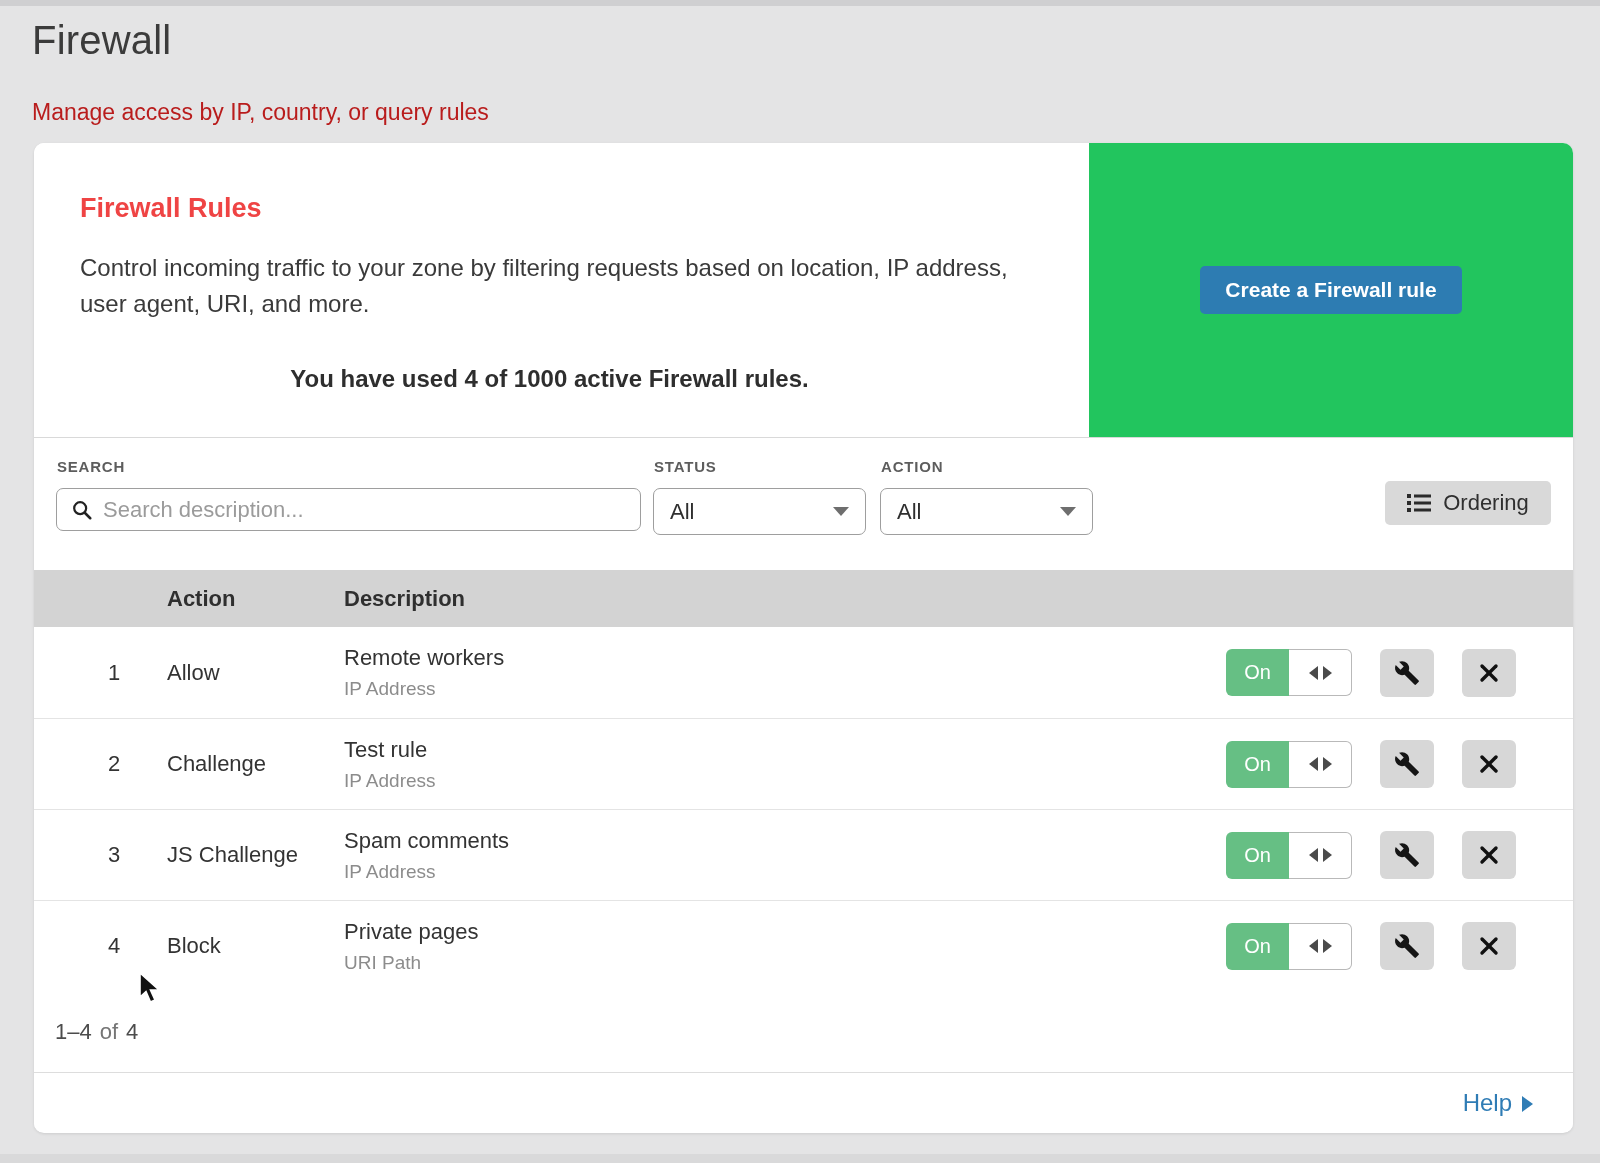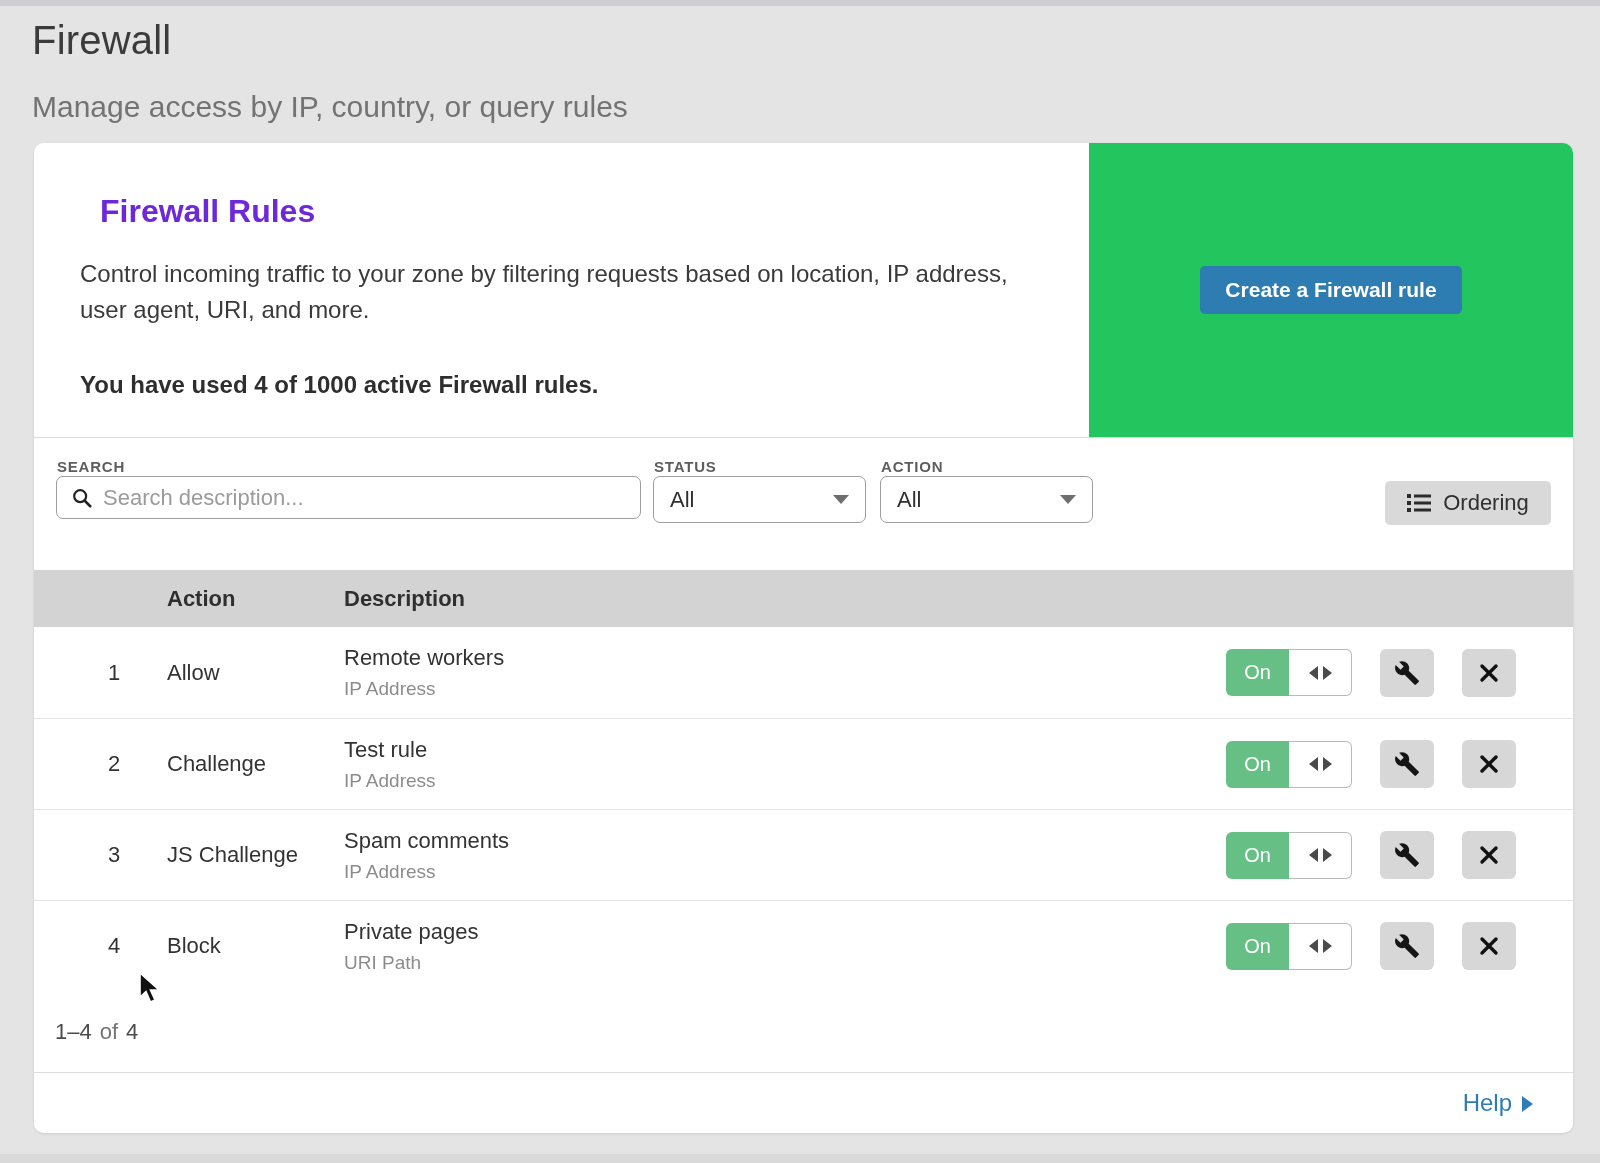--- a/index.html
+++ b/index.html
@@ -10,47 +10,47 @@
     position:relative;
     overflow:hidden;
     color:#3d3d3d;
   }
   .edge-top { position:absolute; top:0; left:0; width:100%; height:6px; background:#cfcfd1; }
   .edge-bottom { position:absolute; bottom:0; left:0; width:100%; height:9px; background:#d9d9da; }
 
   
   .page-header { position:absolute; top:18px; left:32px; }
   .page-title { font-size:40px; font-weight:500; color:#3b3b3b; letter-spacing:.2px; }
-  .page-subtitle { margin-top:27px; font-size:30px; font-weight:400; color:#737373; }
+  .page-subtitle { margin-top:36px; font-size:23px; font-weight:400; color:#b91c1c; }
 
   
   .card {
     position:absolute; left:34px; top:143px; width:1539px; height:990px;
     background:#ffffff; border-radius:10px; overflow:hidden;
     box-shadow:0 1px 3px rgba(0,0,0,.10);
   }
 
   
   .card-intro { display:flex; height:294px; }
   .intro-left { flex:1; padding:50px 70px 0 46px; background:#ffffff; }
-  .intro-heading { font-size:32px; font-weight:700; color:#6d28d9;margin-left:20px; }
+  .intro-heading { font-size:27px; font-weight:700; color:#ef4444; }
   .intro-desc { margin-top:26px; font-size:24px; line-height:1.52; color:#3a3a3a; max-width:950px; }
-  .intro-usage { margin-top:42px; font-size:24px; font-weight:700; color:#2e2e2e; }
+  .intro-usage { margin-top:42px; font-size:24px; font-weight:700; color:#2e2e2e;text-align:center; }
   .intro-right { width:484px; background:#22c55e; display:flex; align-items:center; justify-content:center; }
   .create-btn {
     background:#2d7cb2; color:#ffffff; border:none; border-radius:5px;
     font-family:inherit; font-size:21px; font-weight:700;
     padding:12px 25px; cursor:pointer;
   }
   .intro-divider { height:1px; background:#d9d9d9; }
 
   
   .filter-bar { display:flex; align-items:flex-start; padding:20px 22px 0 22px; height:132px; background:#fff; }
   .filter-group { display:flex; flex-direction:column; }
-  .filter-label { font-size:15px; font-weight:700; letter-spacing:.8px; color:#5d5d5d; margin-bottom:1px; margin-left:1px; }
+  .filter-label { font-size:15px; font-weight:700; letter-spacing:.8px; color:#5d5d5d; margin-bottom:13px; margin-left:1px; }
   .search-box {
     width:585px; height:43px; border:1.5px solid #9e9e9e; border-radius:7px;
     display:flex; align-items:center; padding:0 14px; background:#fff;
   }
   .search-box input {
     border:none; outline:none; flex:1; font-family:inherit; font-size:22px; color:#3a3a3a; background:transparent;
   }
   .search-box input::placeholder { color:#9b9b9b; }
   .search-icon { width:22px; height:22px; margin-right:10px; flex:0 0 auto; }
   .select-box {

